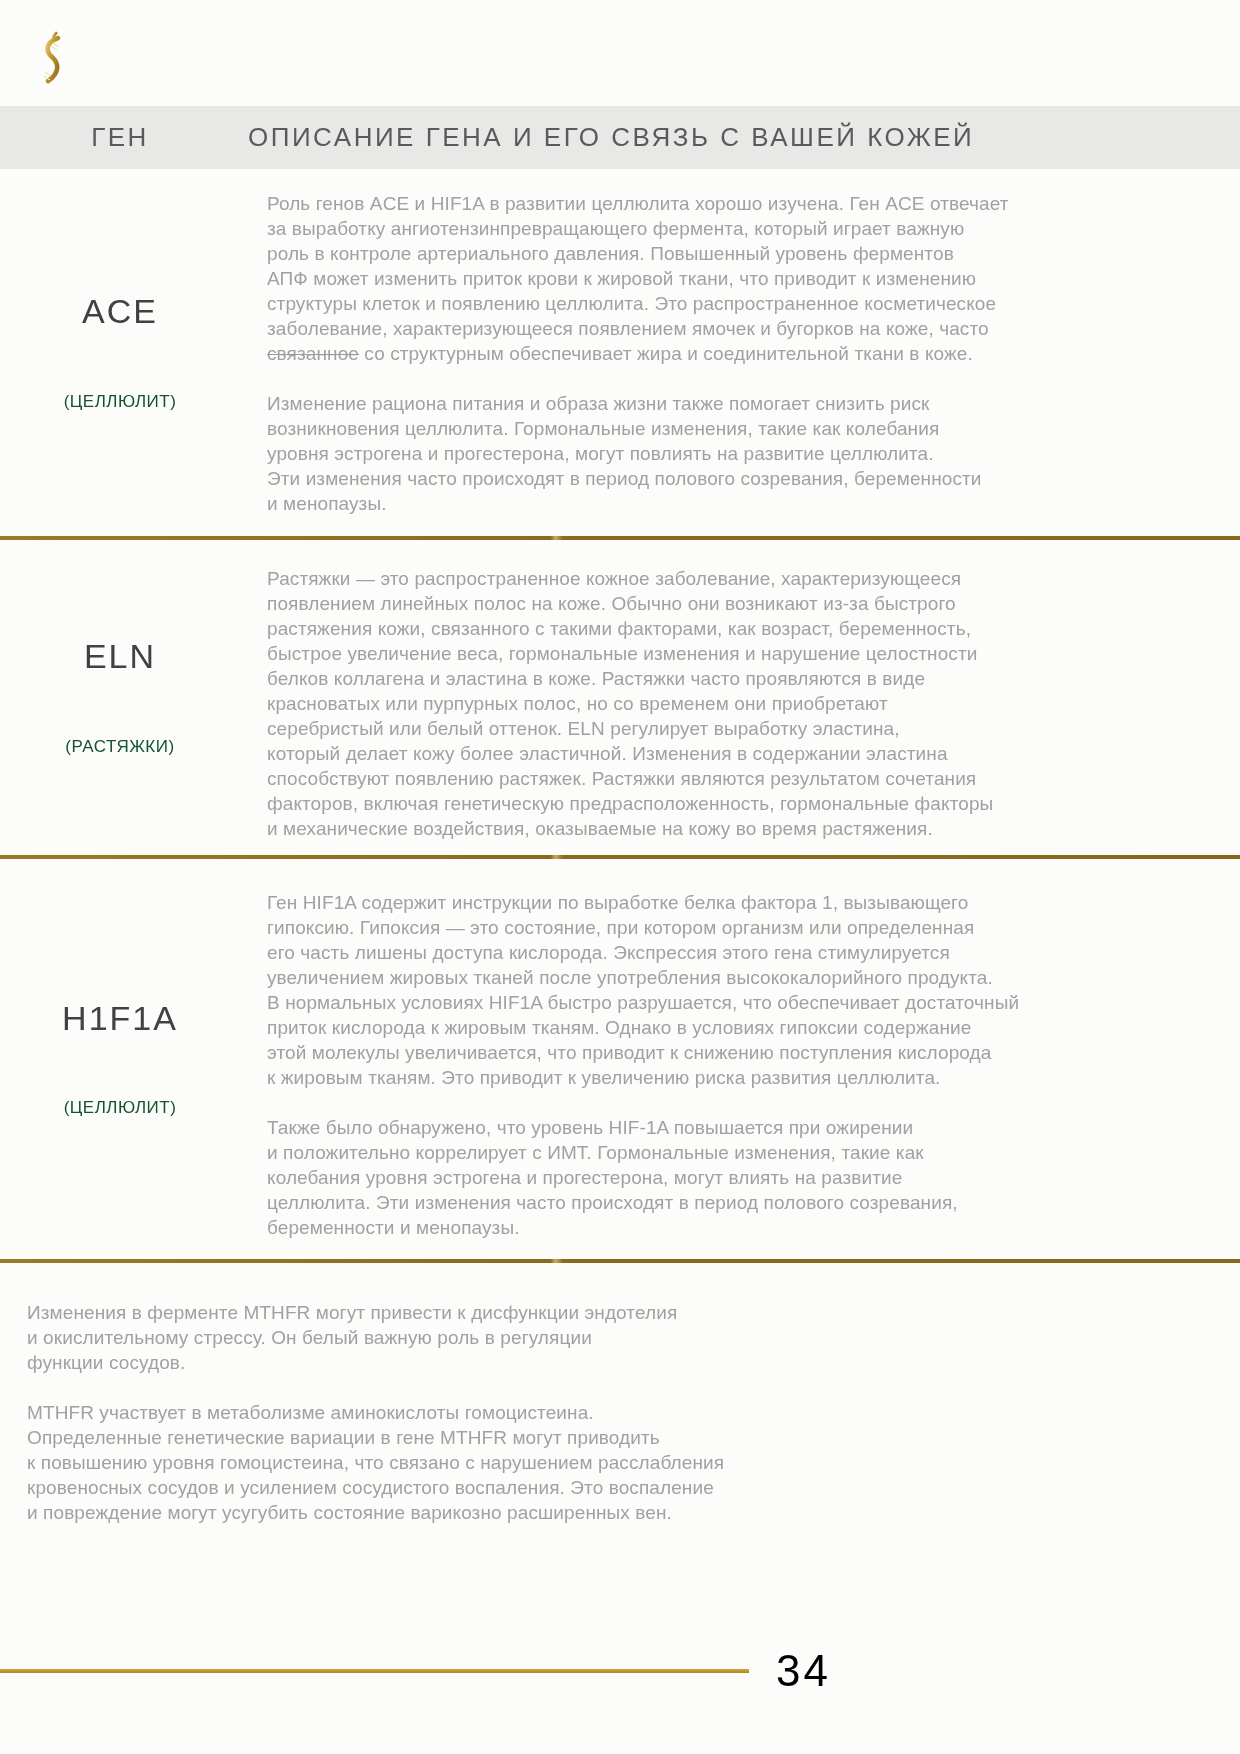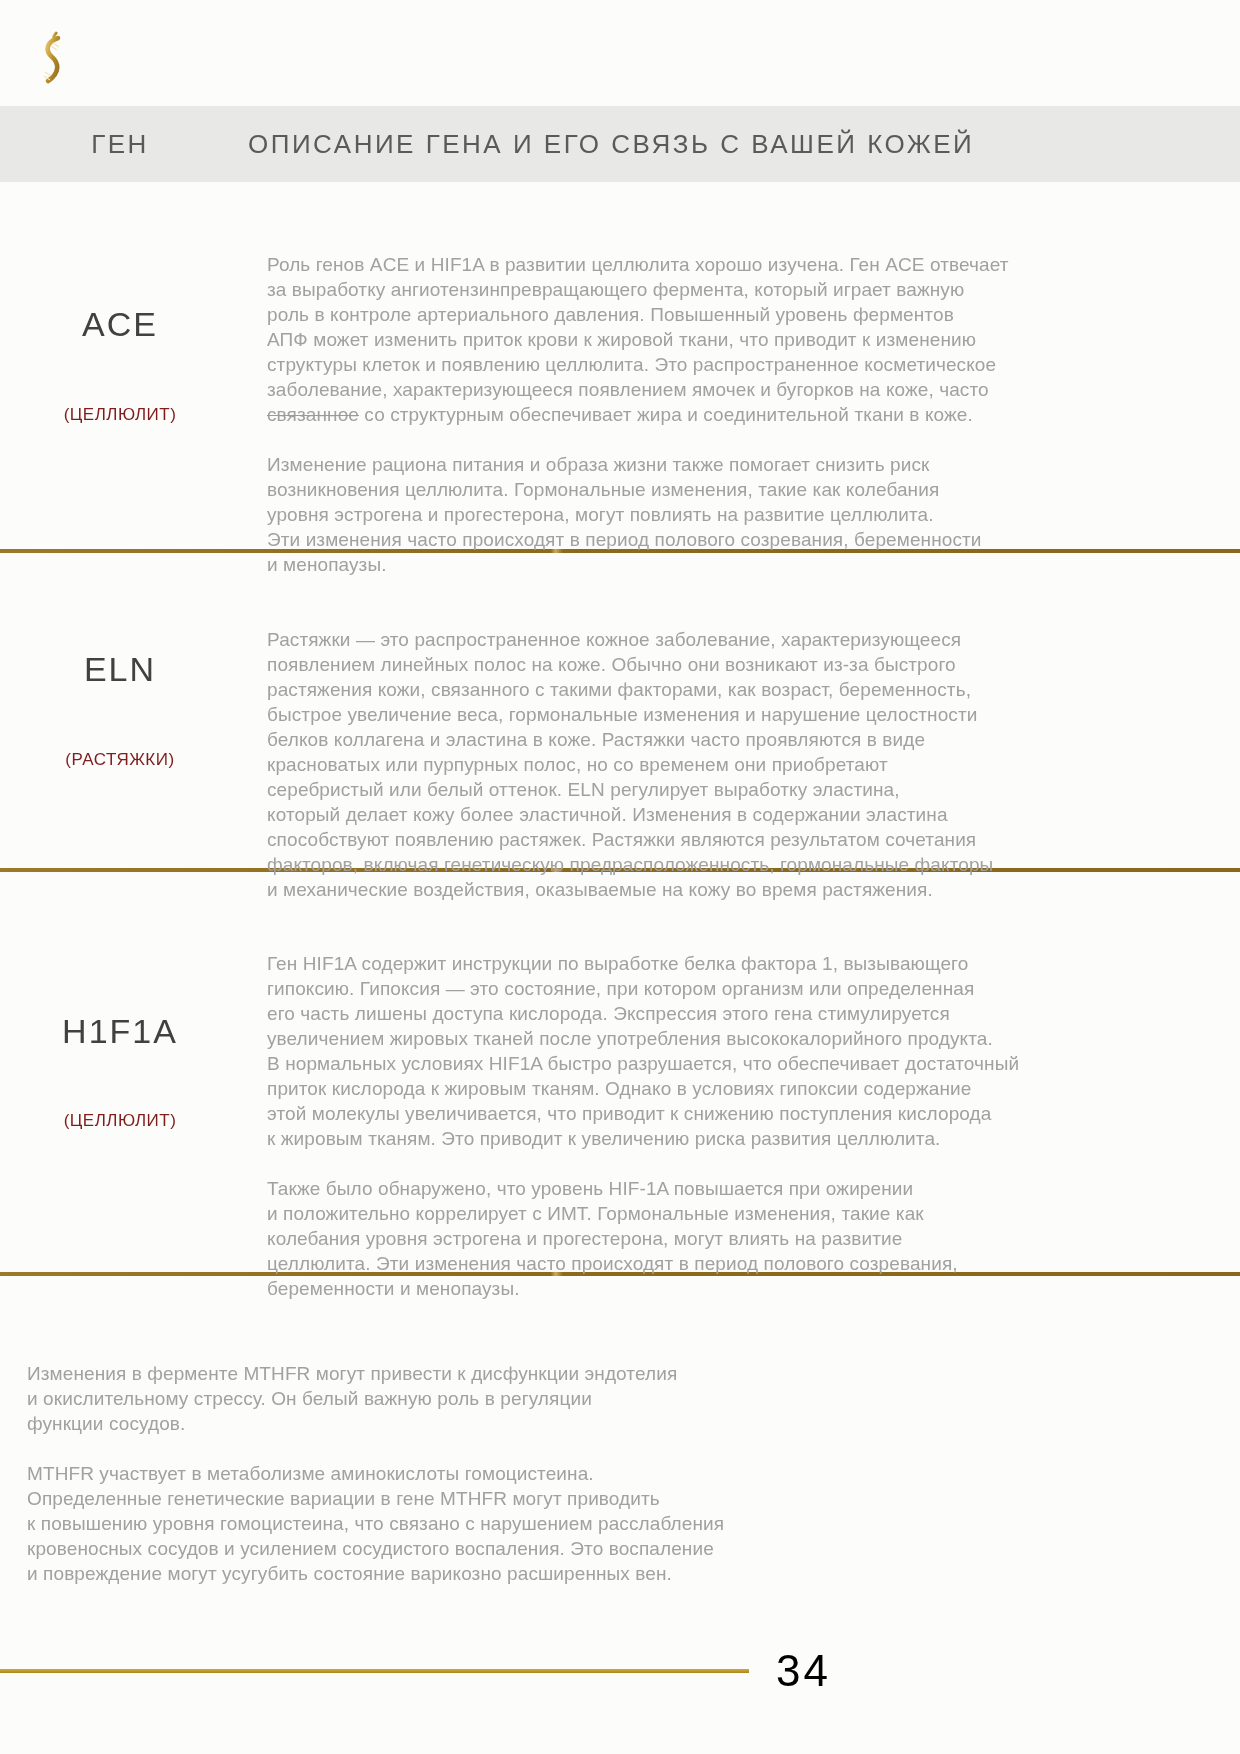--- a/index.html
+++ b/index.html
@@ -4,36 +4,36 @@
 <style>
   html,body{margin:0;padding:0;background:#fbfbfa;}
   .page{
     position:relative;width:1240px;height:1754px;overflow:hidden;
     background:#fcfcfb;font-family:"Liberation Sans",sans-serif;
   }
   
   .logo{position:absolute;left:41px;top:31px;width:22px;height:54px;}
   
   .gene-table{position:absolute;left:0;top:106px;width:1240px;}
-  .thead{display:flex;height:76px;background:#e8e8e7;align-items:center;}
+  .thead{display:flex;height:63px;background:#e8e8e7;align-items:center;}
   .th{color:#5a5a5a;font-size:26px;font-weight:300;letter-spacing:2.5px;}
   .th-gene{width:240px;text-align:center;}
   .th-desc{padding-left:8px;}
   .row{display:flex;}
   .row-1{height:367px;}
   .row-2{height:315px;}
   .row-3{height:400px;}
   .row-4{min-height:377px;}
   .gene-cell{
     width:240px;flex:0 0 240px;display:flex;flex-direction:column;
     align-items:center;justify-content:center;gap:44px;
   }
   .gene-name{font-size:34px;font-weight:300;letter-spacing:2px;color:#414141;line-height:1.1;}
-  .gene-trait{font-size:17px;font-weight:300;letter-spacing:0.5px;color:#7f1d1d;margin-top:17px;}
-  .desc-cell{flex:1;padding-left:27px;padding-right:81px;margin-top:48px;}
+  .gene-trait{font-size:17px;font-weight:300;letter-spacing:0.5px;color:#14532d;margin-top:17px;}
+  .desc-cell{flex:1;padding-left:27px;padding-right:81px;}
   .desc-cell p{
     margin:0 0 25px 0;white-space:pre-line;
     font-size:19px;line-height:25px;font-weight:300;
     color:#a1a1a1;letter-spacing:0.1px;
   }
   .pt-r1{padding-top:22px;}
   .pt-r2{padding-top:26px;}
   .pt-r3{padding-top:31px;}
   .pt-r4{padding-top:37px;}
   .struck{text-decoration:line-through;text-decoration-thickness:1px;text-decoration-color:#9b9b9b;}

